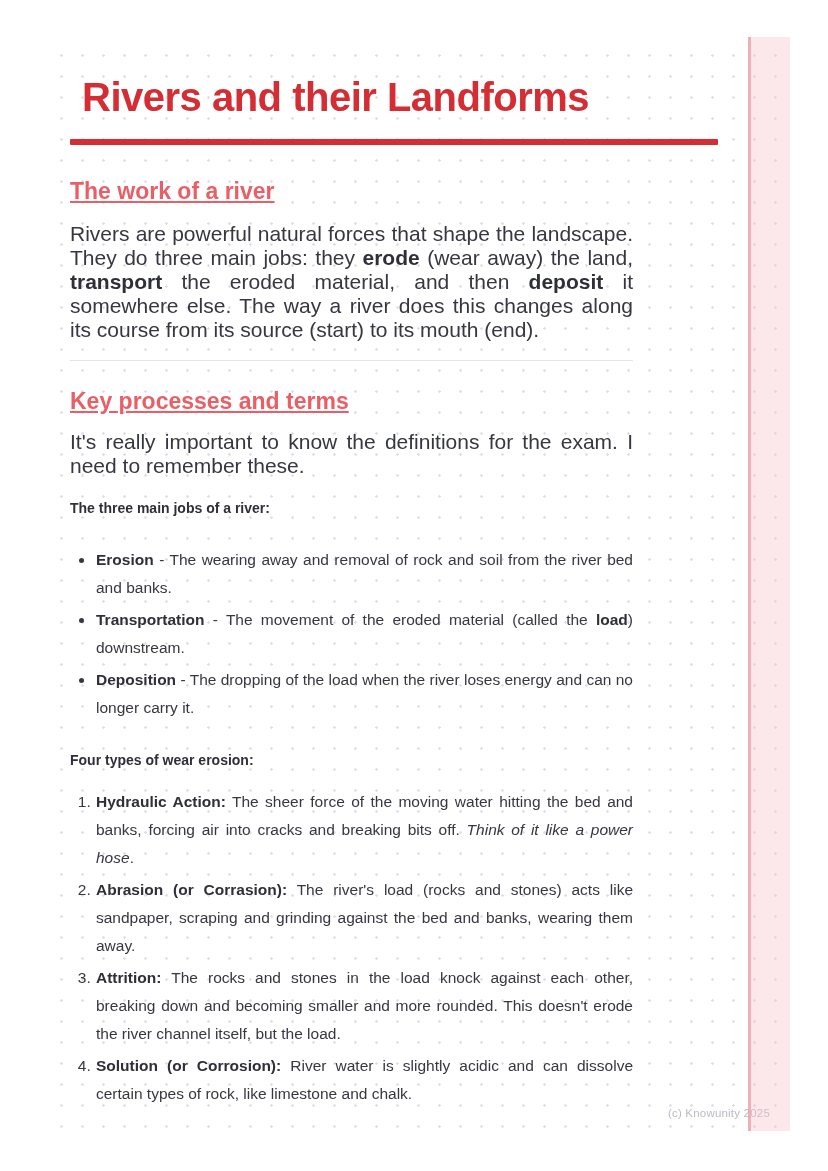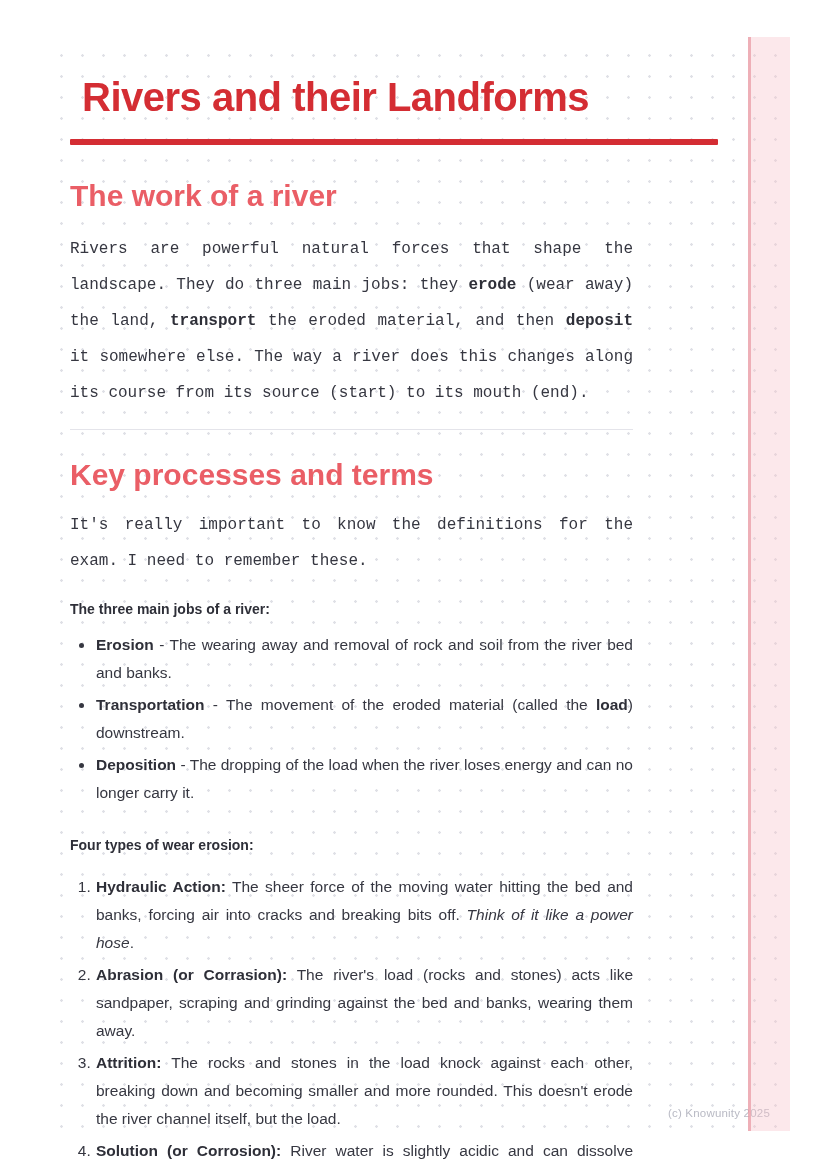--- a/index.html
+++ b/index.html
@@ -27,42 +27,41 @@
   h1.doc-title {
     margin-top:36px;
     font-size:40px; line-height:1.2; font-weight:700;
     letter-spacing:-0.5px; color:#d42d33;margin-left:12px;
   }
   .title-rule {
     margin-top:18px; height:6px; width:100%;
     background:#d42d33; border-radius:1px;
   }
   h2.section-heading {
-    font-size:30px; line-height:1.25; font-weight:700; color:#ea5e66;
+    font-size:23px; line-height:1.25; font-weight:700; color:#ea5e66;text-decoration:underline;
   }
   h2.s1 { margin-top:32px; }
   h2.s2 { margin-top:26px; }
   .body-text {
-    width:563px; font-size:16px; line-height:36px; color:#363741;
+    width:563px; font-size:21px; line-height:24px; color:#363741;
     text-align:justify;
-    font-family:Liberation Mono, monospace;
   }
   p.para { margin-top:16px; }
   p.intro { margin-top:14px; }
   hr.divider {
     width:563px; border:none; border-top:1px solid #e4e4ea; margin-top:18px;
   }
   p.subhead {
     margin-top:16px; width:563px;
     font-size:14px; line-height:28px; font-weight:700; color:#2e2f38;
   }
   p.subhead.gap-lg { margin-top:24px; }
   p.subhead.gap-xl { margin-top:26px; }
   ul.jobs-list, ol.types-list {
-    margin-top:8px; width:563px; padding-left:25px;
+    margin-top:24px; width:563px; padding-left:25px;
     font-size:15.5px; line-height:28px; color:#363741; text-align:justify;
   }
   ol.types-list { margin-top:14px; }
   ul.jobs-list li, ol.types-list li { padding-left:1px; }
   ul.jobs-list li + li, ol.types-list li + li { margin-top:4px; }
   ul.jobs-list li::marker { color:#363741; }
   ol.types-list li::marker { color:#363741; }
   .b { font-weight:700; color:#2e2f38; }
   .i { font-style:italic; }
   .footer-note {

